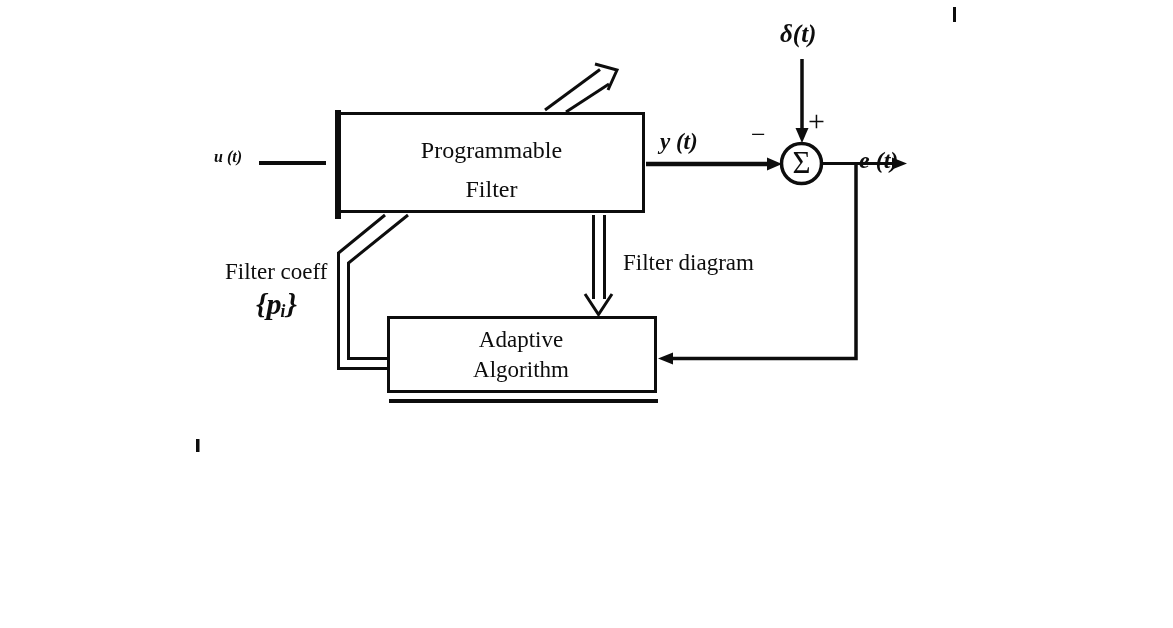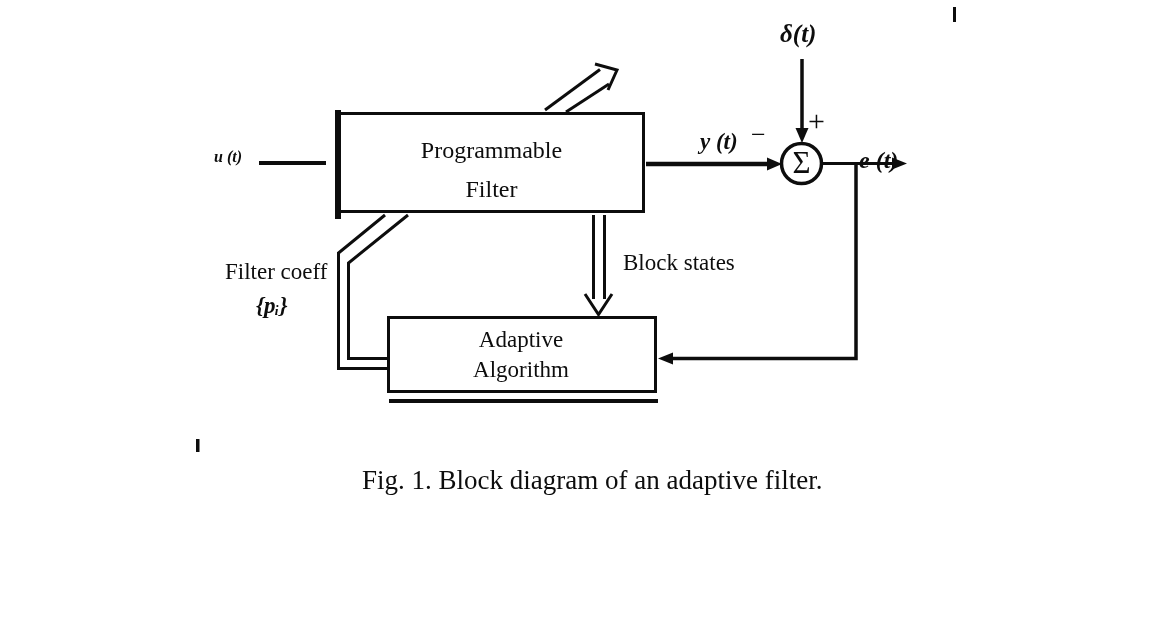--- a/index.html
+++ b/index.html
@@ -17,31 +17,31 @@
   .it  { font-style:italic;font-weight:bold; }
   .blocktext {
     position:absolute; display:flex; flex-direction:column;
     align-items:center; justify-content:center; text-align:center;
   }
   .pf-text { left:338px; top:112px; width:307px; height:115px;
              font-size:24px; line-height:39px; }
   .aa-text { left:387px; top:316px; width:268px; height:77px;
              font-size:23px; line-height:30px; }
   .lbl-u       { left:214px; top:148px; font-size:16px; }
-  .lbl-y       { left:660px; top:129px; font-size:23px;margin-left:40px; }
+  .lbl-y       { left:660px; top:129px; font-size:23px; }
   .lbl-delta   { left:780px; top:20px;  font-size:25px; }
   .lbl-e       { left:859px; top:147px; font-size:24px; }
   .lbl-minus   { left:751px; top:121px; font-size:26px; }
   .lbl-plus    { left:808px; top:104px; font-size:30px; }
   .lbl-sigma   { left:783px; top:145px; width:37px; height:37px;
                  display:flex; align-items:center; justify-content:center;
                  font-size:31px; }
   .lbl-states  { left:623px; top:250px; font-size:23px; }
   .lbl-coeff   { left:213px; top:259px; font-size:23px;margin-left:12px; }
-  .lbl-pset    { left:256px; top:293px; font-size:23px; }
+  .lbl-pset    { left:256px; top:287px; font-size:30px; }
   .lbl-caption { left:362px; top:466px; font-size:27px; }
 </style>
 </head>
 <body>
 
 <div id="canvas">
 
   <svg id="diagram-svg" width="1173" height="628" viewBox="0 0 1173 628">
 
     <rect class="node" x="339.5" y="113.5" width="304" height="98" stroke-width="3"></rect>
@@ -92,18 +92,17 @@
 
   <div class="lbl it lbl-u">u (t)</div>
   <div class="lbl it lbl-y">y (t)</div>
   <div class="lbl it lbl-delta">δ(t)</div>
   <div class="lbl it lbl-e">e (t)</div>
 
   <div class="lbl lbl-minus">−</div>
   <div class="lbl lbl-plus">+</div>
   <div class="lbl-sigma lbl">Σ</div>
 
-  <div class="lbl lbl-states">Block states</div>
+  <div class="lbl lbl-states">Filter diagram</div>
   <div class="lbl lbl-coeff">Filter coeff</div>
   <div class="lbl it lbl-pset">{pᵢ}</div>
 
-  <div class="lbl lbl-caption">Fig. 1. Block diagram of an adaptive filter.</div>
 </div>
 
 </body></html>

